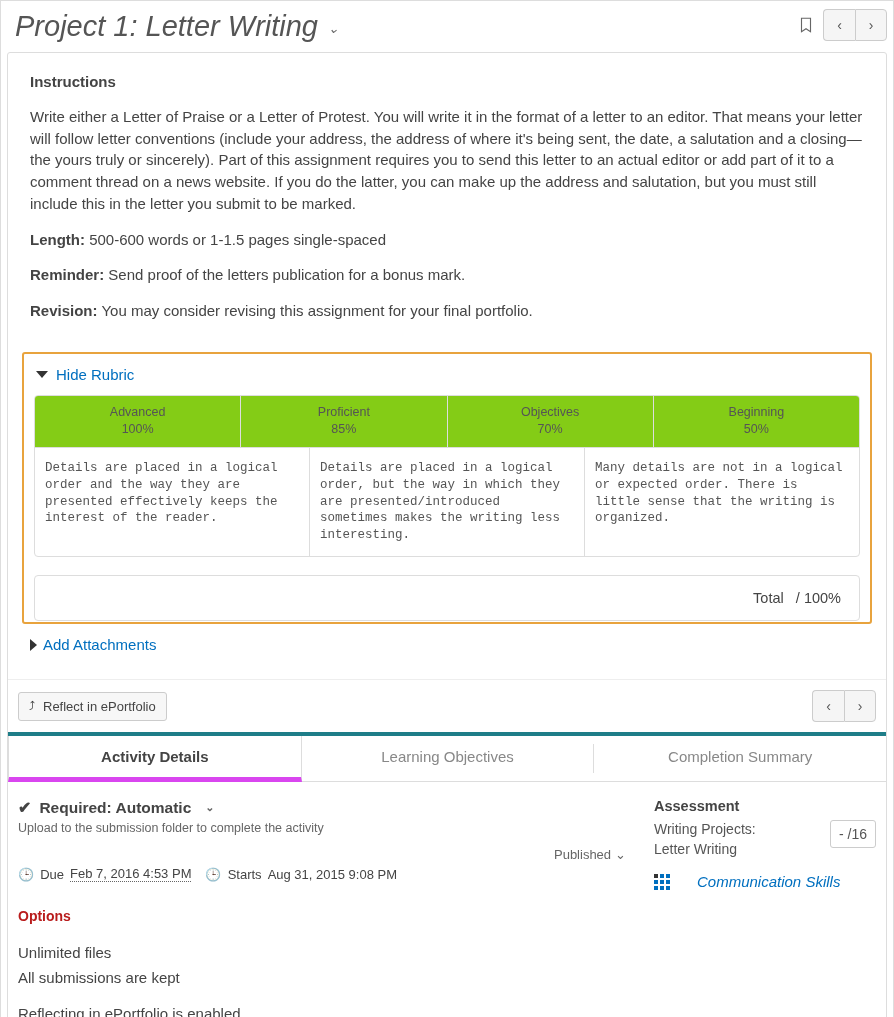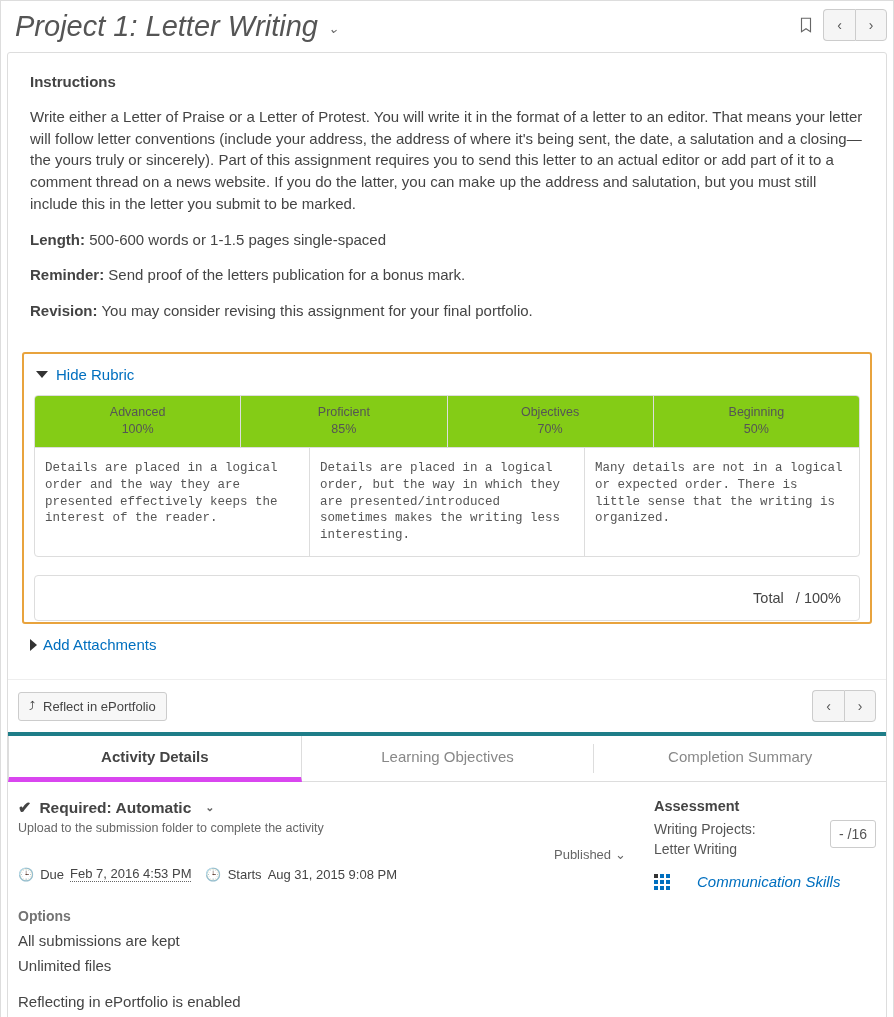--- a/index.html
+++ b/index.html
@@ -258,22 +258,22 @@
       font-size: 13px;
       color: #444;
       margin-bottom: 26px;
     }
     .date-item { display: flex; align-items: center; gap: 6px; }
     .clock { font-size: 13px; color: #333; }
     .due-date { border-bottom: 1px dotted #666; }
     .options-h {
       font-weight: 600;
       font-size: 14px;
-      color: #737373;
-      margin-bottom: 6px;
+      color: #b91c1c;
+      margin-bottom: 18px;
     }
     .opt-line {
       font-size: 15px;
       color: #444;
       line-height: 1.5;
       margin-bottom: 2px;
     }
 
     .assess-h {
       font-weight: 600;
@@ -430,22 +430,22 @@
               <span class="due-date">Feb 7, 2016 4:53 PM</span>
           </div>
           <div class="date-item">
             <span class="clock">🕒</span>
             <span>Starts </span>
               <span>Aug 31, 2015 9:08 PM</span>
           </div>
         </div>
 
         <div class="options-h">Options</div>
+        <div class="opt-line">Unlimited files</div>
         <div class="opt-line">All submissions are kept</div>
-        <div class="opt-line">Unlimited files</div>
         <div class="opt-line" style="margin-top:14px">Reflecting in ePortfolio is enabled</div>
       </div>
 
       <div class="details-right">
         <div class="assess-h">Assessment</div>
         <div class="assess-row">
           <div class="assess-names">
             <div>Writing Projects:</div>
             <div>Letter Writing</div>
           </div>

